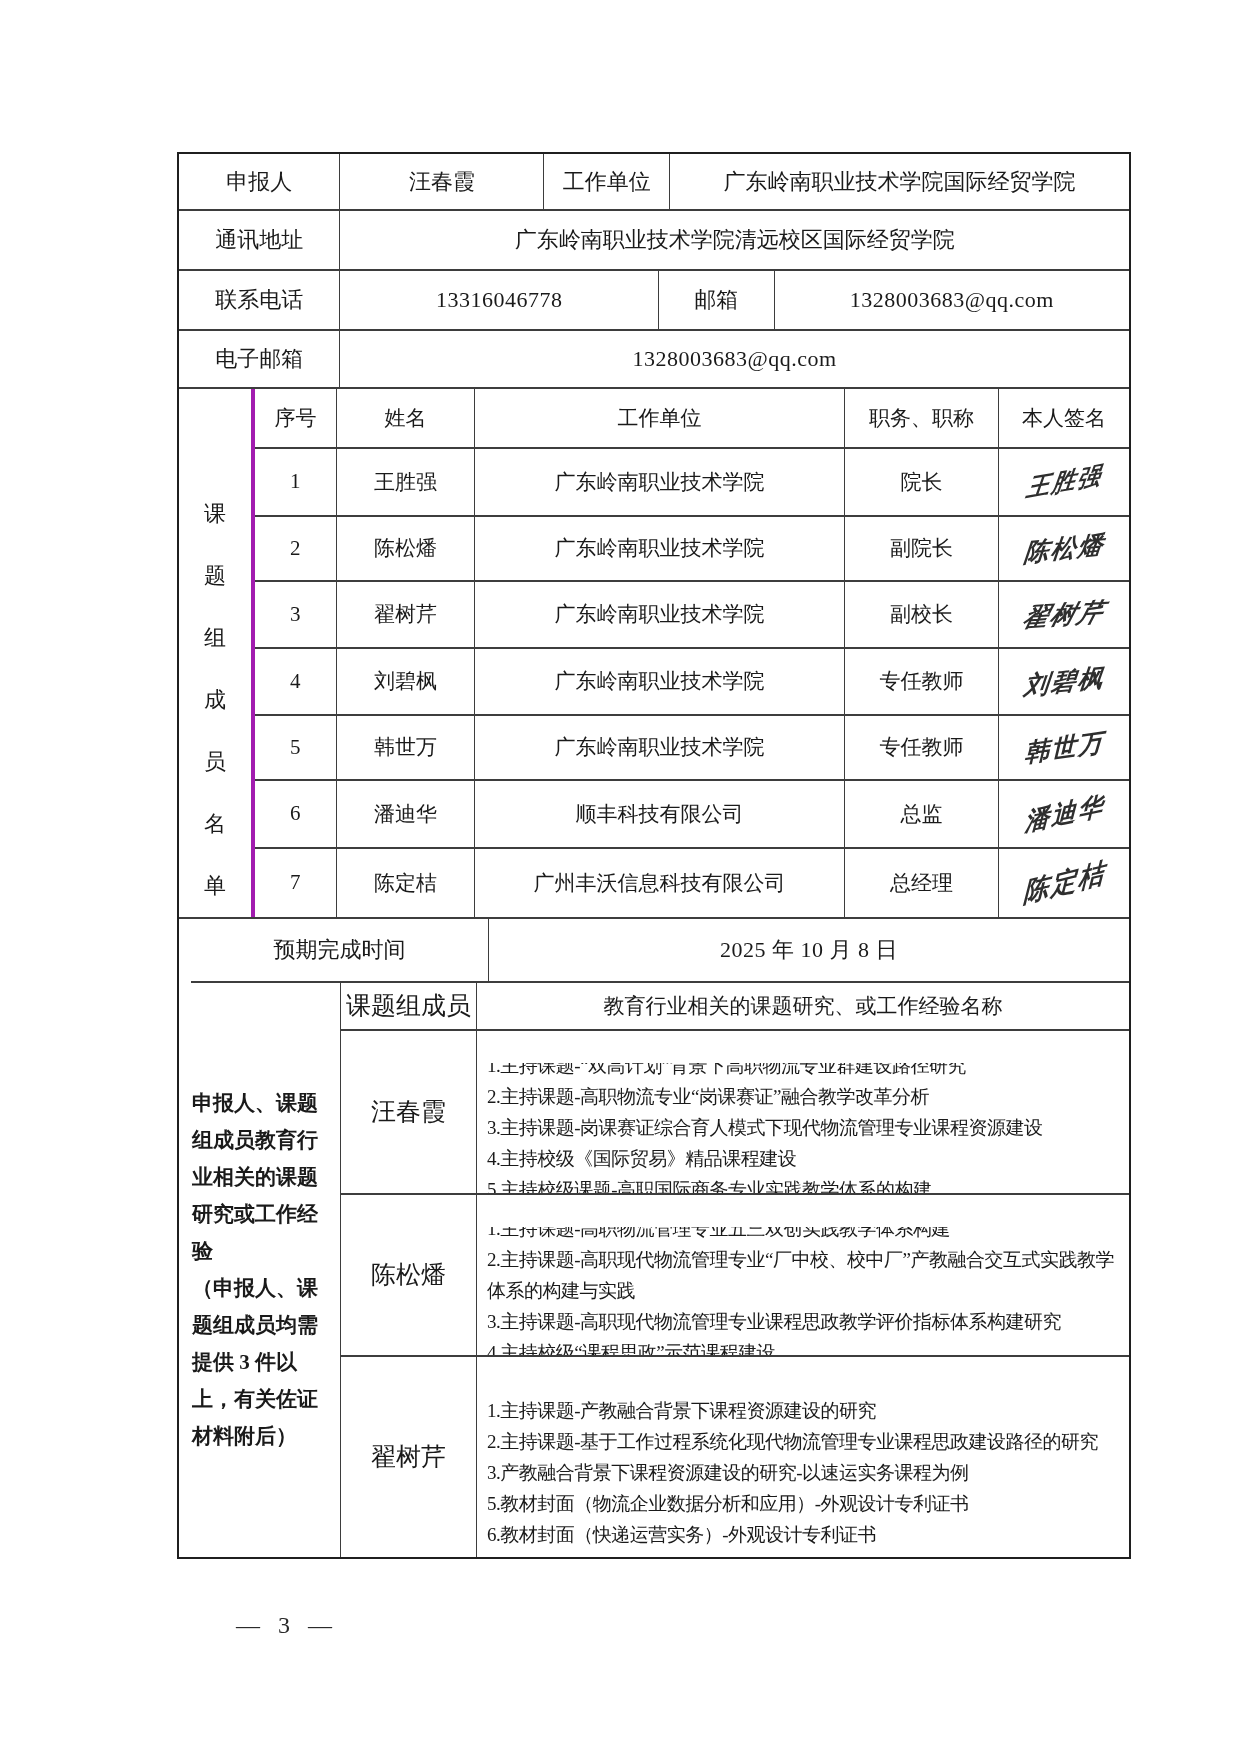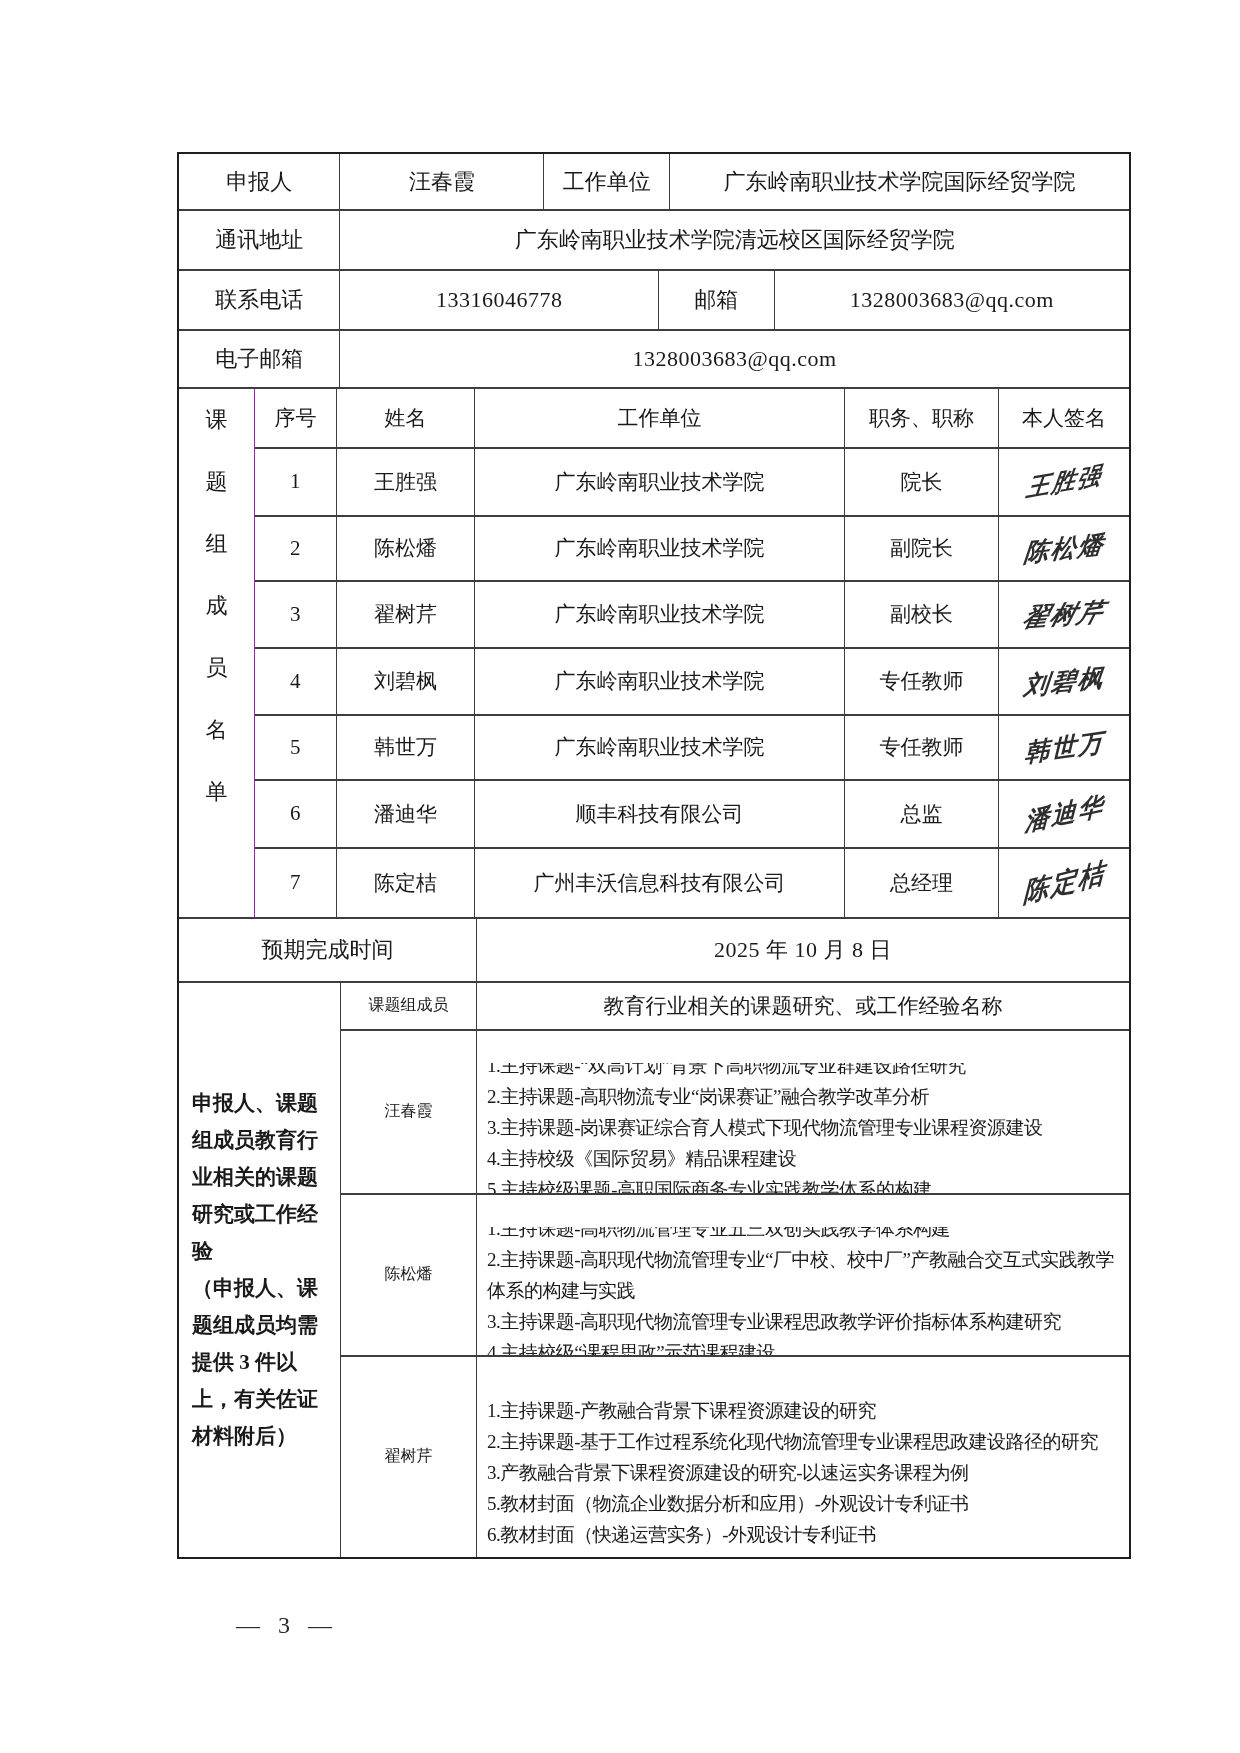--- a/index.html
+++ b/index.html
@@ -30,22 +30,22 @@
   .cell.no-r { border-right:none; }
   .cell.no-b { border-bottom:none; }
   .serifnum { font-family:"Liberation Serif","DejaVu Serif",serif; letter-spacing:.5px; }
 
   
   .rA1{height:58px;} .rA2{height:61px;} .rA3{height:60px;} .rA4{height:59px;}
 
   
   .secB { display:flex; height:528px; }
   .v-label-cell {
-    width:80px; border-right:1px solid #a21caf;
-    display:flex; align-items:flex-start; justify-content:center;
+    width:80px; border-right:4px solid #a21caf;
+    display:flex; align-items:flex-end; justify-content:center;
   }
   .v-label {
     width:26px; word-break:break-all; text-align:center;
     font-size:22px; line-height:62px;
   }
   .secB-right { flex:1; display:flex; flex-direction:column; }
   .mh{height:60px; font-size:21px;}
   .mr{font-size:21px;}
   .w-no{width:82px;} .w-name{width:138px;} .w-unit{width:370px;}
   .w-title{width:154px;} .w-sign{width:130px;}
@@ -57,34 +57,34 @@
     letter-spacing:2px;
     white-space:nowrap;
   }
   .sig.s1{transform:rotate(-10deg) skewX(-18deg) scale(.95);}
   .sig.s3{transform:rotate(-4deg) skewX(-20deg);}
   .sig.s5{transform:rotate(-8deg) skewX(-8deg);}
   .sig.s6{transform:rotate(-12deg) skewX(-14deg);}
   .sig.s7{transform:rotate(-14deg) skewX(-16deg) scale(1.05);}
 
   
-  .secC{height:67px;}
+  .secC{height:67px;padding-left:12px;}
   .cC-label{width:298px;} .cC-value{flex:1;}
 
   
   .secD { display:flex; height:574px; }
   .d-left {
     width:162px; border-right:1px solid #3d3d3d;
     display:flex; flex-direction:column; align-items:center; justify-content:center;
     font-weight:bold; font-size:21px; line-height:37px;
     text-align:left; padding:0 13px;
   }
   .d-right { flex:1; display:flex; flex-direction:column; }
   .dh{height:48px; font-size:21px;}
-  .d-member{width:136px; font-size:16px;font-family:Liberation Mono, monospace;}
+  .d-member{width:136px; font-size:25px;font-family:Liberation Mono, monospace;}
   .d-items{
     flex:1;
     display:flex; flex-direction:column; justify-content:center;
     align-items:flex-start; text-align:left;
     font-size:19px; line-height:31px; letter-spacing:-0.5px;
     padding:4px 4px 4px 10px;
     margin-top:32px;
   }
   .g1{height:164px;} .g2{height:162px;} .g3{height:200px;}
 

